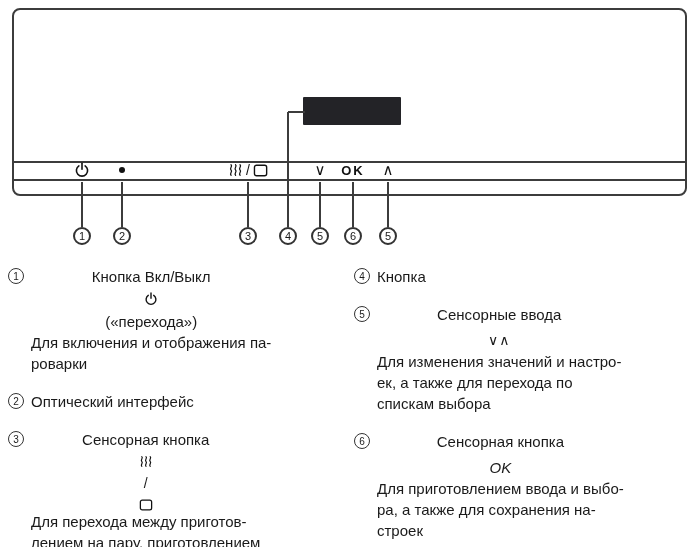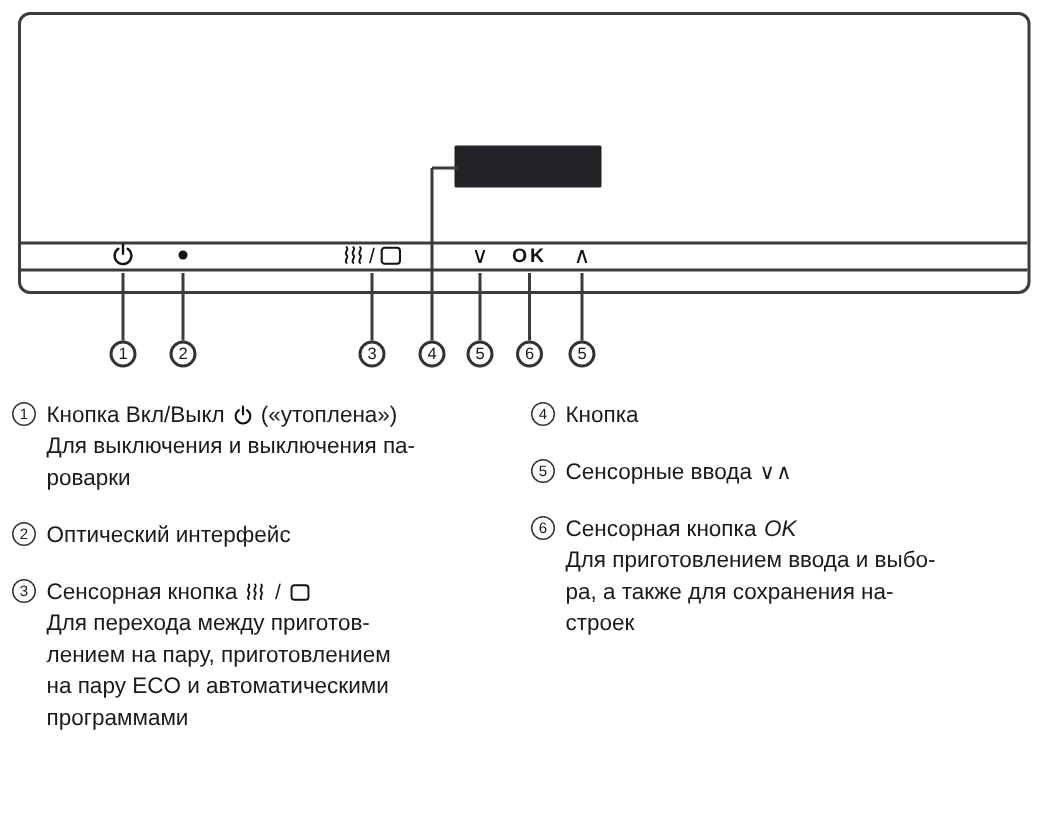--- a/index.html
+++ b/index.html
@@ -53,21 +53,21 @@
   .legend { position:absolute; left:0; top:266px; width:699px; display:flex; }
   .col-left  { width:354px; padding-left:8px; }
   .col-right { width:337px; }
   .item { display:flex; margin-bottom:17px; }
   .badge {
     flex:0 0 auto; width:16px; height:16px; margin:2px 7px 0 0;
     border:1.5px solid #333; border-radius:50%;
     font-size:10px; display:flex; align-items:center; justify-content:center;
   }
   .content { font-size:15px; line-height:21px; }
-  .title-line { display:flex; align-items:center; gap:5px; white-space:nowrap; }
+  .title-line { display:flex; align-items:center; gap:5px; white-space:nowrap;flex-direction:column; }
   .body { white-space:pre-line; }
   .italic { font-style:italic; }
   .chevrons { font-size:14px; letter-spacing:1px; }
   svg.ic { display:block; }
 </style>
 </head>
 <body>
 
 <div class="diagram">
   <div class="panel"></div>
@@ -125,23 +125,23 @@
 
     <div class="item">
       <span class="badge">1</span>
       <div class="content">
         <div class="title-line">
           <span>Кнопка Вкл/Выкл</span>
           <svg class="ic" width="14" height="14" viewBox="0 0 20 20">
             <path d="M10 1.5 V 9" fill="none" stroke="#111" stroke-width="2" stroke-linecap="round"></path>
             <path d="M6.1 4.8 A 7 7 0 1 0 13.9 4.8" fill="none" stroke="#111" stroke-width="2" stroke-linecap="round"></path>
           </svg>
-          <span>(«утоплена»)</span>
-        </div>
-        <div class="body">Для выключения и выключения па-
+          <span>(«перехода»)</span>
+        </div>
+        <div class="body">Для включения и отображения па-
 роварки</div>
       </div>
     </div>
 
     <div class="item">
       <span class="badge">2</span>
       <div class="content">
         <div class="title-line">
           <span>Оптический интерфейс</span>
         </div>
@@ -182,20 +182,23 @@
       </div>
     </div>
 
     <div class="item">
       <span class="badge">5</span>
       <div class="content">
         <div class="title-line">
           <span>Сенсорные ввода</span>
           <span class="chevrons">∨∧</span>
         </div>
+        <div class="body">Для изменения значений и настро-
+ек, а также для перехода по
+спискам выбора</div>
       </div>
     </div>
 
     <div class="item">
       <span class="badge">6</span>
       <div class="content">
         <div class="title-line">
           <span>Сенсорная кнопка</span>
           <span class="italic">OK</span>
         </div>

